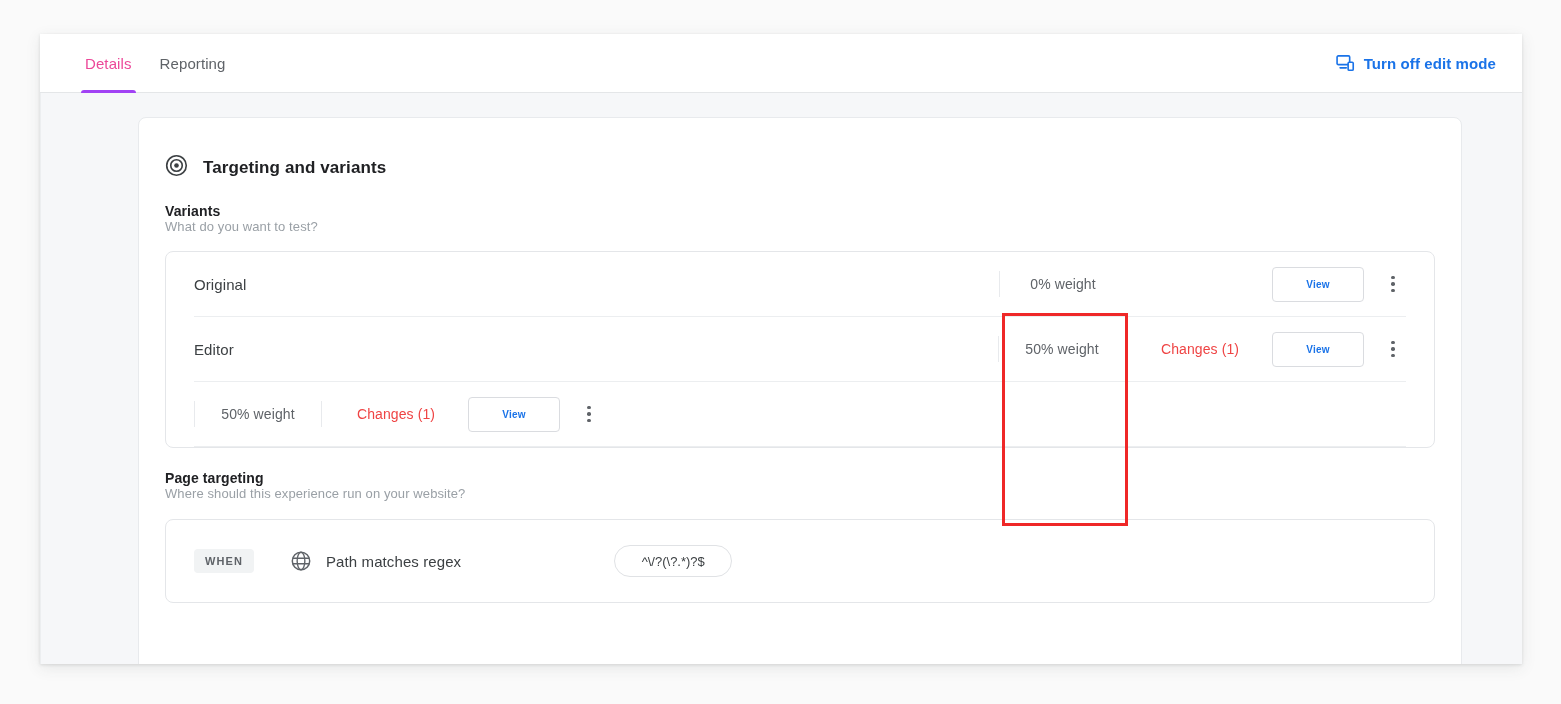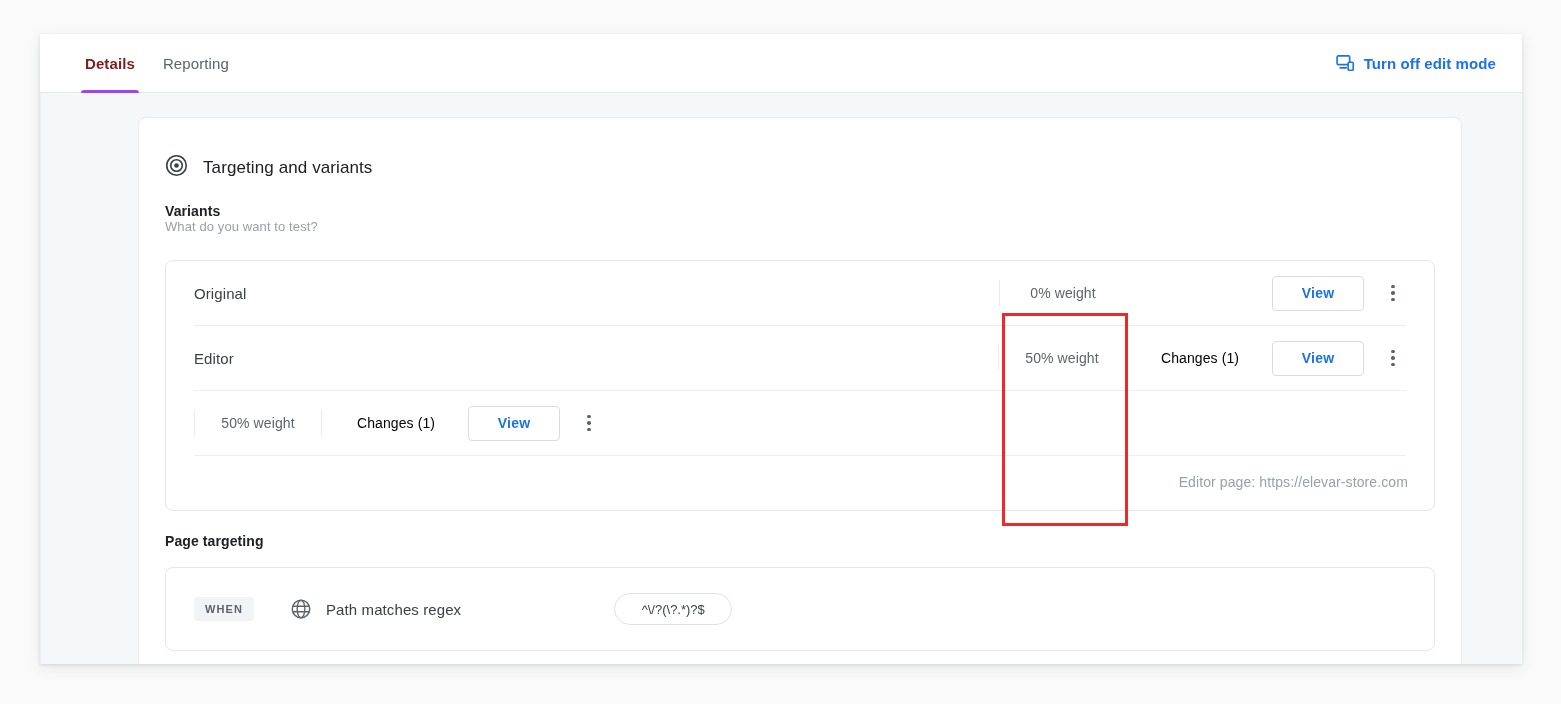--- a/index.html
+++ b/index.html
@@ -49,22 +49,22 @@
     display: flex;
     align-items: center;
     padding: 0 14px;
     font-size: 15px;
     color: #5f6368;
     letter-spacing: .1px;
     cursor: pointer;
     user-select: none;
   }
   .tab.active {
-    color: #7f1d1d;
-    font-weight: 700;
+    color: #ec4899;
+    font-weight: 400;
   }
   .tab.active::after {
     content: "";
     position: absolute;
     left: 10px;
     right: 10px;
     bottom: 0;
     height: 3px;
     border-radius: 3px 3px 0 0;
     background: #a142f4;
@@ -117,40 +117,40 @@
 
   .section-head {
     display: flex;
     align-items: center;
     gap: 15px;
     margin: 10px 0 0 0;
   }
   .section-title {
     font-size: 17px;
     color: #202124;
-    font-weight: 400;
+    font-weight: 700;
     letter-spacing: .1px;
   }
 
   .block-label {
     margin-top: 22px;
     font-size: 14px;
     font-weight: 700;
     color: #202124;
     letter-spacing: .1px;
   }
   .block-sub {
     font-size: 13px;
     color: #9aa0a6;
     letter-spacing: .1px;
   }
 
   
   .variants-card {
-    margin-top: 26px;
+    margin-top: 17px;
     border: 1px solid #e4e6e9;
     border-radius: 8px;
     background: #fff;
     overflow: visible;
   }
   .variant-row {
     position: relative;
     display: flex;
     align-items: center;
     height: 64px;
@@ -181,34 +181,34 @@
     text-align: center;
     font-size: 14px;
     color: #5f6368;
     letter-spacing: .1px;
     flex: 0 0 auto;
   }
   .variant-changes {
     width: 108px;
     text-align: center;
     font-size: 14px;
-    color: #000000;
+    color: #ef4444;
     letter-spacing: .1px;
     flex: 0 0 auto;
     margin-left: 20px;
   }
   .variant-changes.empty { visibility: hidden; }
   .view-btn {
     width: 92px;
     height: 35px;
     border: 1px solid #dadce0;
     border-radius: 4px;
     background: #fff;
     color: #1a73e8;
-    font-size: 14px;
+    font-size: 10px;
     font-weight: 600;
     letter-spacing: .2px;
     font-family: "Liberation Sans", sans-serif;
     display: flex;
     align-items: center;
     justify-content: center;
     cursor: pointer;
     flex: 0 0 auto;
     margin-left: 18px;
   }
@@ -392,24 +392,24 @@
             <span class="kebab">
                 <i></i>
                 <i></i>
                 <i></i>
               </span>
           </div>
 
           <div class="rowsep"></div>
         </div>
 
-        <div class="editor-page">Editor page: https://elevar-store.com</div>
       </div>
 
       <div class="block-label">Page targeting</div>
+      <div class="block-sub">Where should this experience run on your website?</div>
 
       <div class="targeting-card">
         <span class="when-chip">WHEN</span>
         <span class="globe-wrap">
           <svg width="22" height="22" viewBox="0 0 24 24" fill="none">
             <circle cx="12" cy="12" r="9.5" stroke="#5f6368" stroke-width="1.6"></circle>
             <ellipse cx="12" cy="12" rx="4.2" ry="9.5" stroke="#5f6368" stroke-width="1.5"></ellipse>
             <path d="M2.9 9h18.2M2.9 15h18.2" stroke="#5f6368" stroke-width="1.5"></path>
           </svg>
         </span>

